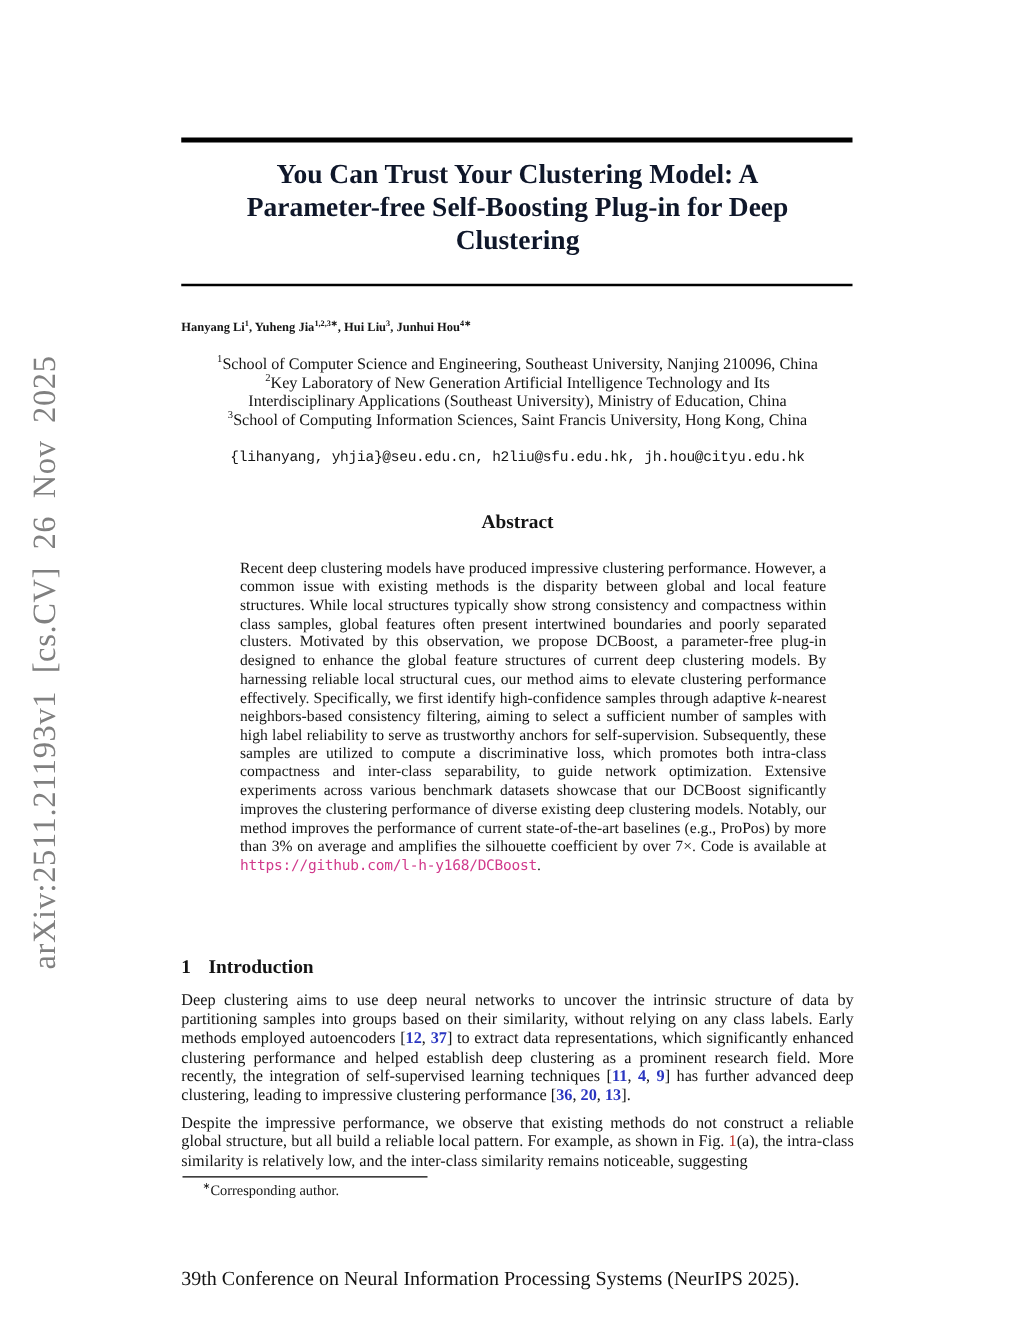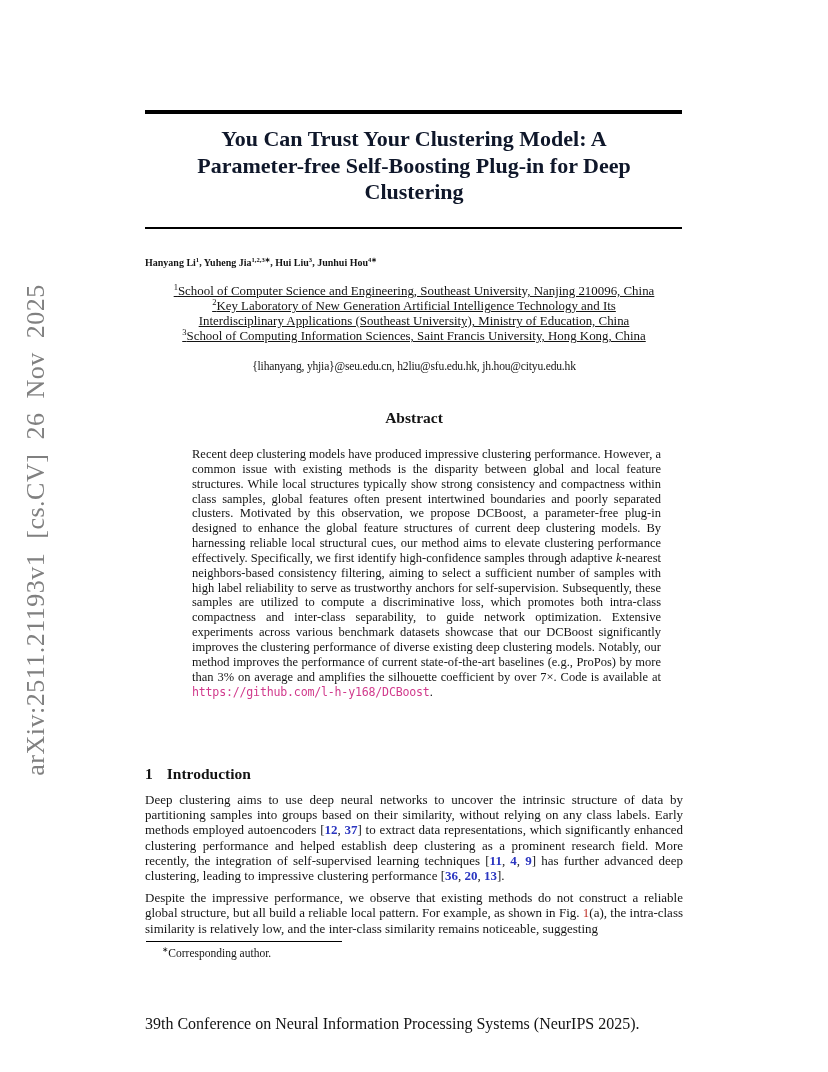--- a/index.html
+++ b/index.html
@@ -26,25 +26,25 @@
     position:absolute; top:126px; left:0; width:538px; text-align:center;
     font-weight:bold; font-size:22px; line-height:26.5px; color:#0f172a;
   }
 
   .authors {
     position:absolute; top:257px; left:0; width:538px; text-align:left;
     font-weight:bold; font-size:10px;
   }
   .affils {
     position:absolute; top:284px; left:0; width:538px; text-align:center;
-    font-size:12.9px; line-height:15.1px;text-decoration:underline;
+    font-size:12.9px; line-height:15.1px;
   }
   .emails {
     position:absolute; top:360px; left:0; width:538px; text-align:center;
-    font-family:Liberation Serif, serif; font-size:11.6px; letter-spacing:-.2px;
+    font-family:Liberation Mono, monospace; font-size:11.6px; letter-spacing:-.2px;
   }
 
   .abs-head { position:absolute; top:409px; left:0; width:538px; text-align:center; font-weight:bold; font-size:15.5px; }
   .abs-body {
     position:absolute; top:447px; left:47px; width:469px;
     font-size:12.5px; line-height:14.85px; text-align:justify;
   }
 
   .sec-head { position:absolute; top:755px; left:0; font-size:15.5px; font-weight:bold;margin-top:10px; }
   .sec-head .num { display:inline-block; margin-right:14px; }

